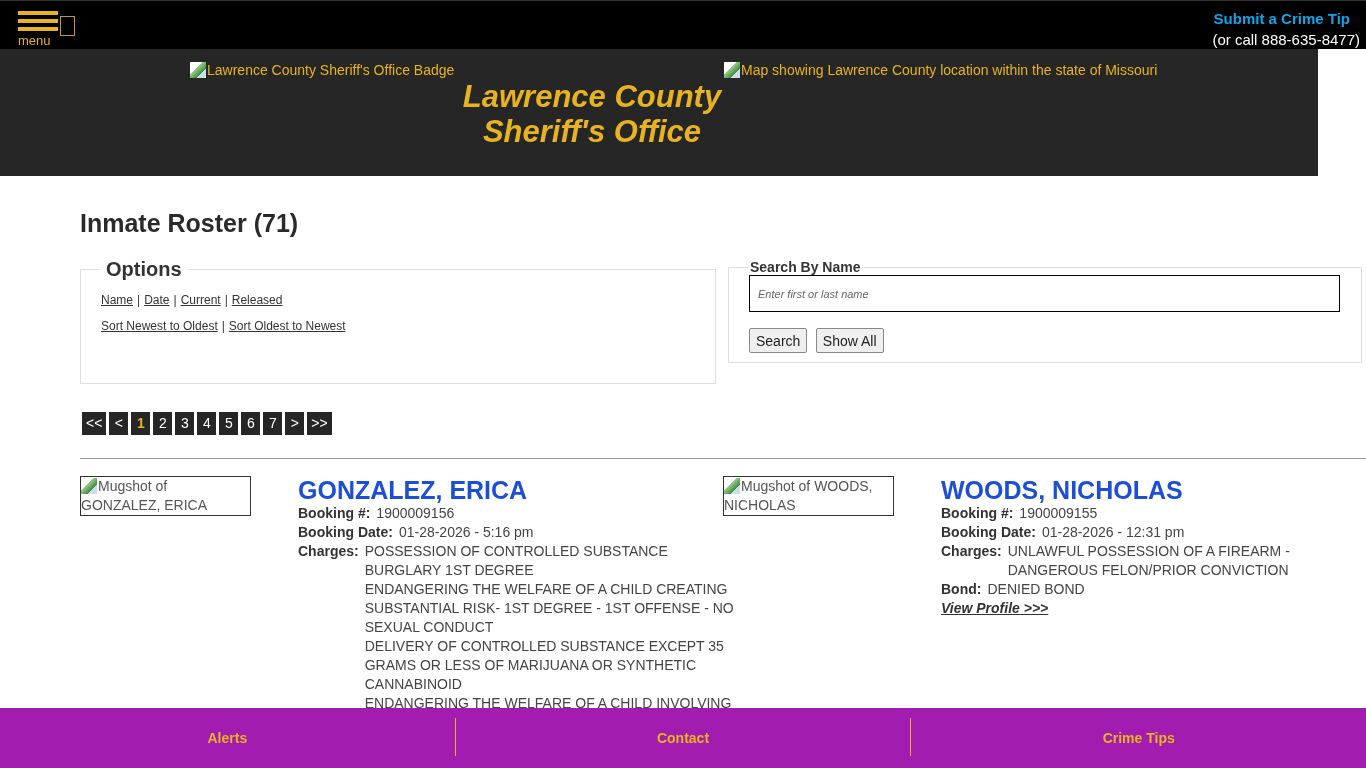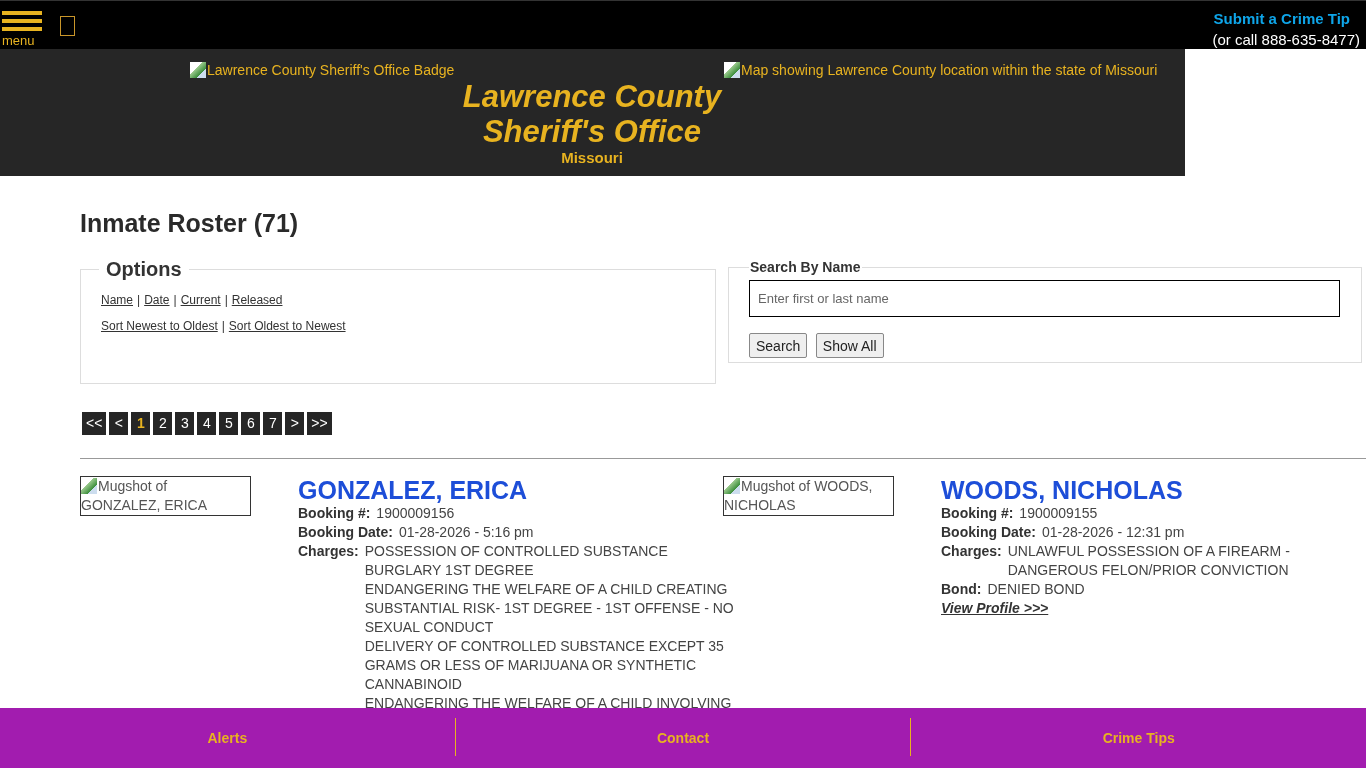--- a/index.html
+++ b/index.html
@@ -1,47 +1,47 @@
 <!DOCTYPE html>
 <html><head>
 <meta charset="utf-8">
 <style>
   * { box-sizing: border-box; margin: 0; padding: 0; }
   html, body { width: 1366px; height: 768px; overflow: hidden; background: #fff; }
   body { font-family: "Liberation Sans", sans-serif; color: #333; position: relative; }
 
   .topbar { position: absolute; left: 0; top: 0; width: 1366px; height: 49px; background: #000; border-top: 1px solid #333; }
-  .menu-btn { position: absolute; left: 2px; top: 10px; width: 40px; height: 36px; cursor: pointer; }
+  .menu-btn { position: absolute; left: 18px; top: 10px; width: 40px; height: 36px; cursor: pointer; }
   .menu-btn .bar { display: block; width: 40px; height: 4px; background: #e8b320; margin-bottom: 4px; }
   .menu-btn .label { position: absolute; left: 0; top: 23px; font-size: 13px; color: #e8b320; line-height: 14px; }
   .glyph-box { position: absolute; left: 60px; top: 15px; width: 15px; height: 20px; border: 1px solid #c9962a; }
   .tip { position: absolute; right: 6px; top: 7px; text-align: right; line-height: 21px; }
   .tip .tip-link { color: #0ea5e9; font-weight: bold; font-size: 15px; display: block; padding-right: 10px; text-decoration: none; }
   .tip .tip-call { color: #fff; font-size: 15px; display: block; }
 
-  .banner { position: absolute; left: 0; top: 49px; width: 1185px; height: 127px; background: #262626; }
+  .banner { position: absolute; left: 0; top: 49px; width: 1318px; height: 127px; background: #262626; }
   .badge-alt { position: absolute; left: 190px; top: 13px; font-size: 14px; color: #e8b320; }
   .map-alt { position: absolute; left: 724px; top: 13px; font-size: 14px; color: #e8b320; }
   .broken-img { display: inline-block; width: 16px; height: 16px; vertical-align: -3px; background: linear-gradient(135deg, #fff 40%, #9ac98d 40%, #3c8e3c 70%, #cde 70%); margin-right: 1px; }
   .site-title { position: absolute; left: 440px; top: 30px; width: 304px; text-align: center; color: #e8b320; font-weight: bold; font-style: italic; font-size: 31px; line-height: 35px; }
   .site-sub { position: absolute; left: 440px; top: 100px; width: 304px; text-align: center; color: #e8b320; font-weight: bold; font-size: 15px; }
 
   .page-title { position: absolute; left: 80px; top: 209px; font-size: 25px; font-weight: bold; color: #2a2a2a; }
 
   fieldset { border: 1px solid #ddd; position: absolute; }
   .options { left: 80px; top: 258px; width: 636px; height: 126px; padding: 0 20px; }
   .options legend { font-size: 20px; font-weight: bold; color: #333; padding: 0 7px; margin-left: -2px; }
   .opt-row { font-size: 12px; color: #333; margin-top: 8px; line-height: 18px; }
   .opt-row.first { margin-top: 10px; }
   .opt-row a { color: #333; text-decoration: underline; cursor: pointer; }
   .opt-row .sep { margin: 0 4px; }
 
   .search { left: 728px; top: 259px; width: 634px; height: 104px; padding: 0 20px; }
   .search legend { font-size: 14px; font-weight: bold; color: #333; padding: 0 1px; }
-  .search-input { display: block; margin-top: 5px; width: 591px; height: 37px; border: 1px solid #000; padding: 0 8px; font-size: 13px; font-family: "Liberation Sans", sans-serif; color: #555; }
+  .search-input { display: block; width: 591px; height: 37px; border: 1px solid #000; padding: 0 8px; font-size: 11px; font-family: "Liberation Sans", sans-serif; color: #555; font-style: italic; }
   .search-input::placeholder { color: #666; }
   .btns { margin-top: 16px; }
   .btn { display: inline-block; height: 25px; padding: 0 6px; font-size: 14px; border: 1px solid #888; border-radius: 2px; background: #efefef; color: #222; font-family: "Liberation Sans", sans-serif; margin-right: 4px; cursor: pointer; }
 
   .pager { position: absolute; left: 82px; top: 412px; display: flex; gap: 3px; }
   .pager .pg { height: 23px; min-width: 19px; padding: 0 4px; background: #262626; color: #fff; font-size: 14px; line-height: 23px; text-align: center; cursor: pointer; }
   .pager .pg.active { color: #e8b320; font-weight: bold; }
 
   .divider { position: absolute; left: 80px; top: 458px; width: 1286px; height: 1px; background: #999; }
 
@@ -77,21 +77,20 @@
     <span class="tip-call">(or call 888-635-8477)</span>
   </div>
 </div>
 
 <div class="banner">
   <div class="badge-alt"><span class="broken-img"></span><span>Lawrence County Sheriff's Office Badge</span></div>
   <div class="site-title">
     <div>Lawrence County</div>
     <div>Sheriff's Office</div>
   </div>
-  <div class="site-sub">Missouri</div>
   <div class="map-alt"><span class="broken-img"></span><span>Map showing Lawrence County location within the state of Missouri</span></div>
 </div>
 
 <h1 class="page-title">Inmate Roster (71)</h1>
 
 <fieldset class="options">
   <legend>Options</legend>
   <div class="opt-row first">
     <a>Name</a><span class="sep">|</span><a>Date</a><span class="sep">|</span><a>Current</a><span class="sep">|</span><a>Released</a>
   </div>

